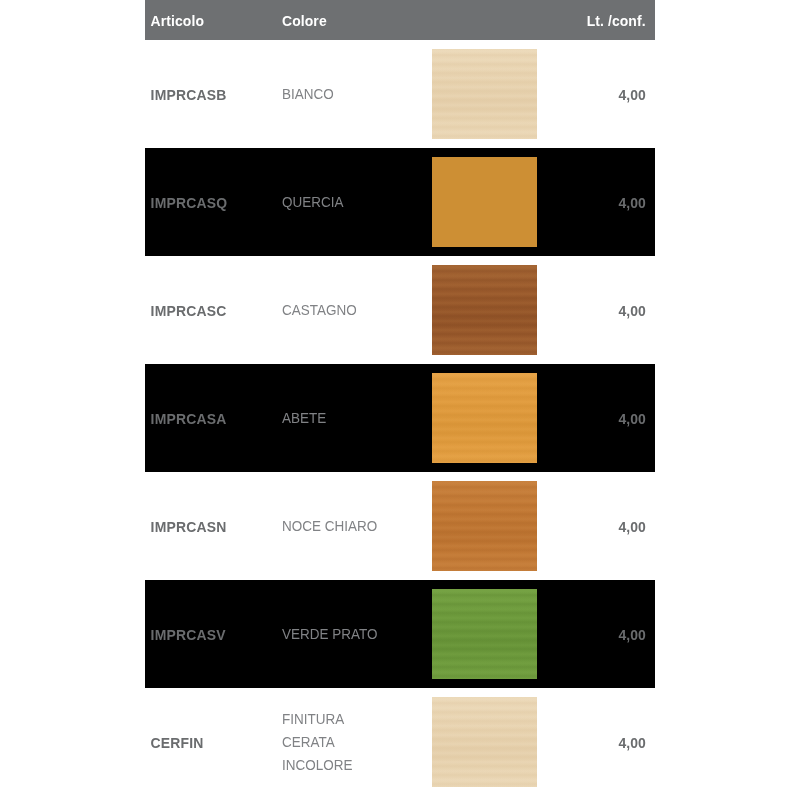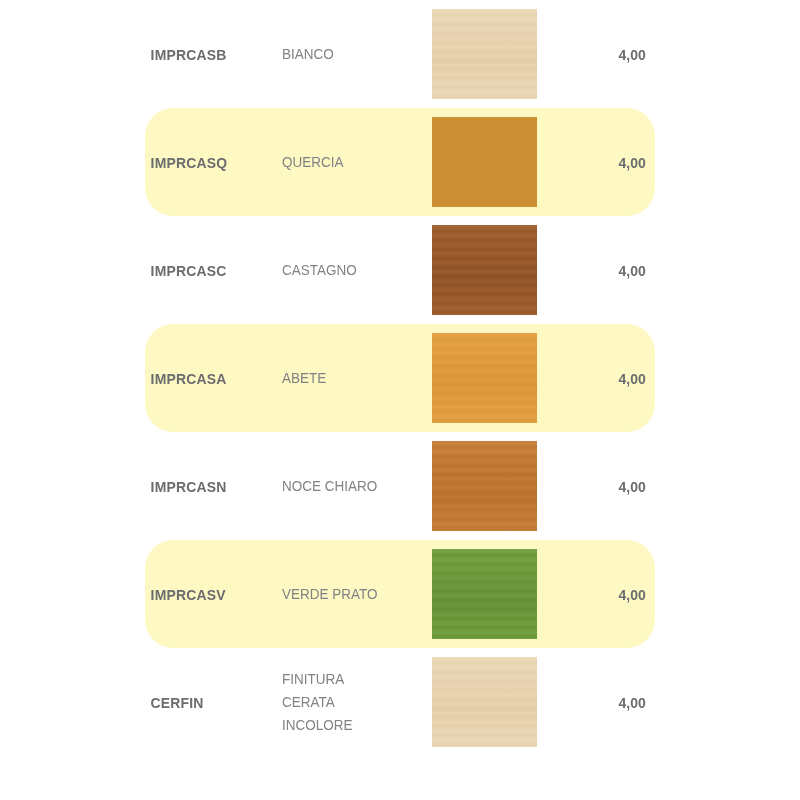--- a/index.html
+++ b/index.html
@@ -48,21 +48,21 @@
     transform-origin: right center;
   }
 
   
   .row {
     display: flex;
     align-items: center;
     height: 108px;
     background: #ffffff;
   }
-  .row.alt { background: #fef9c3; border-radius: 28px; }
+  .row.alt { background: #000000; }
 
   .cell-code {
     width: 137px;
     box-sizing: border-box;
     padding-left: 6px;
     font-size: 15px;
     font-weight: bold;
     color: #6a6c6e;
     letter-spacing: .2px;
     transform: scaleX(.93);
@@ -111,20 +111,25 @@
   .swatch .grain {
     position: absolute;
     inset: 0;
   }
 </style>
 </head>
 <body>
 
 <div class="table-wrap">
 
+  <div class="thead">
+    <div class="th th-articolo">Articolo</div>
+    <div class="th th-colore">Colore</div>
+    <div class="th th-lt">Lt. /conf.</div>
+  </div>
 
   <div id="rows-container">
       <div class="row">
         <div class="cell-code">IMPRCASB</div>
         <div class="cell-color">
           <span class="line">BIANCO</span>
         </div>
         <div class="cell-swatch">
           <div class="swatch" style="background: rgb(232, 211, 176);">
             <div class="grain" style="background: repeating-linear-gradient(rgba(255, 255, 255, 0) 0px, rgba(242, 228, 201, 0.2) 2px, rgba(255, 255, 255, 0) 4px, rgba(219, 194, 154, 0.267) 6px, rgba(255, 255, 255, 0) 9px), linear-gradient(rgba(242, 228, 201, 0.333) 0%, rgba(255, 255, 255, 0) 30%, rgba(219, 194, 154, 0.25) 62%, rgba(255, 255, 255, 0) 78%, rgba(242, 228, 201, 0.25) 100%);"></div>

